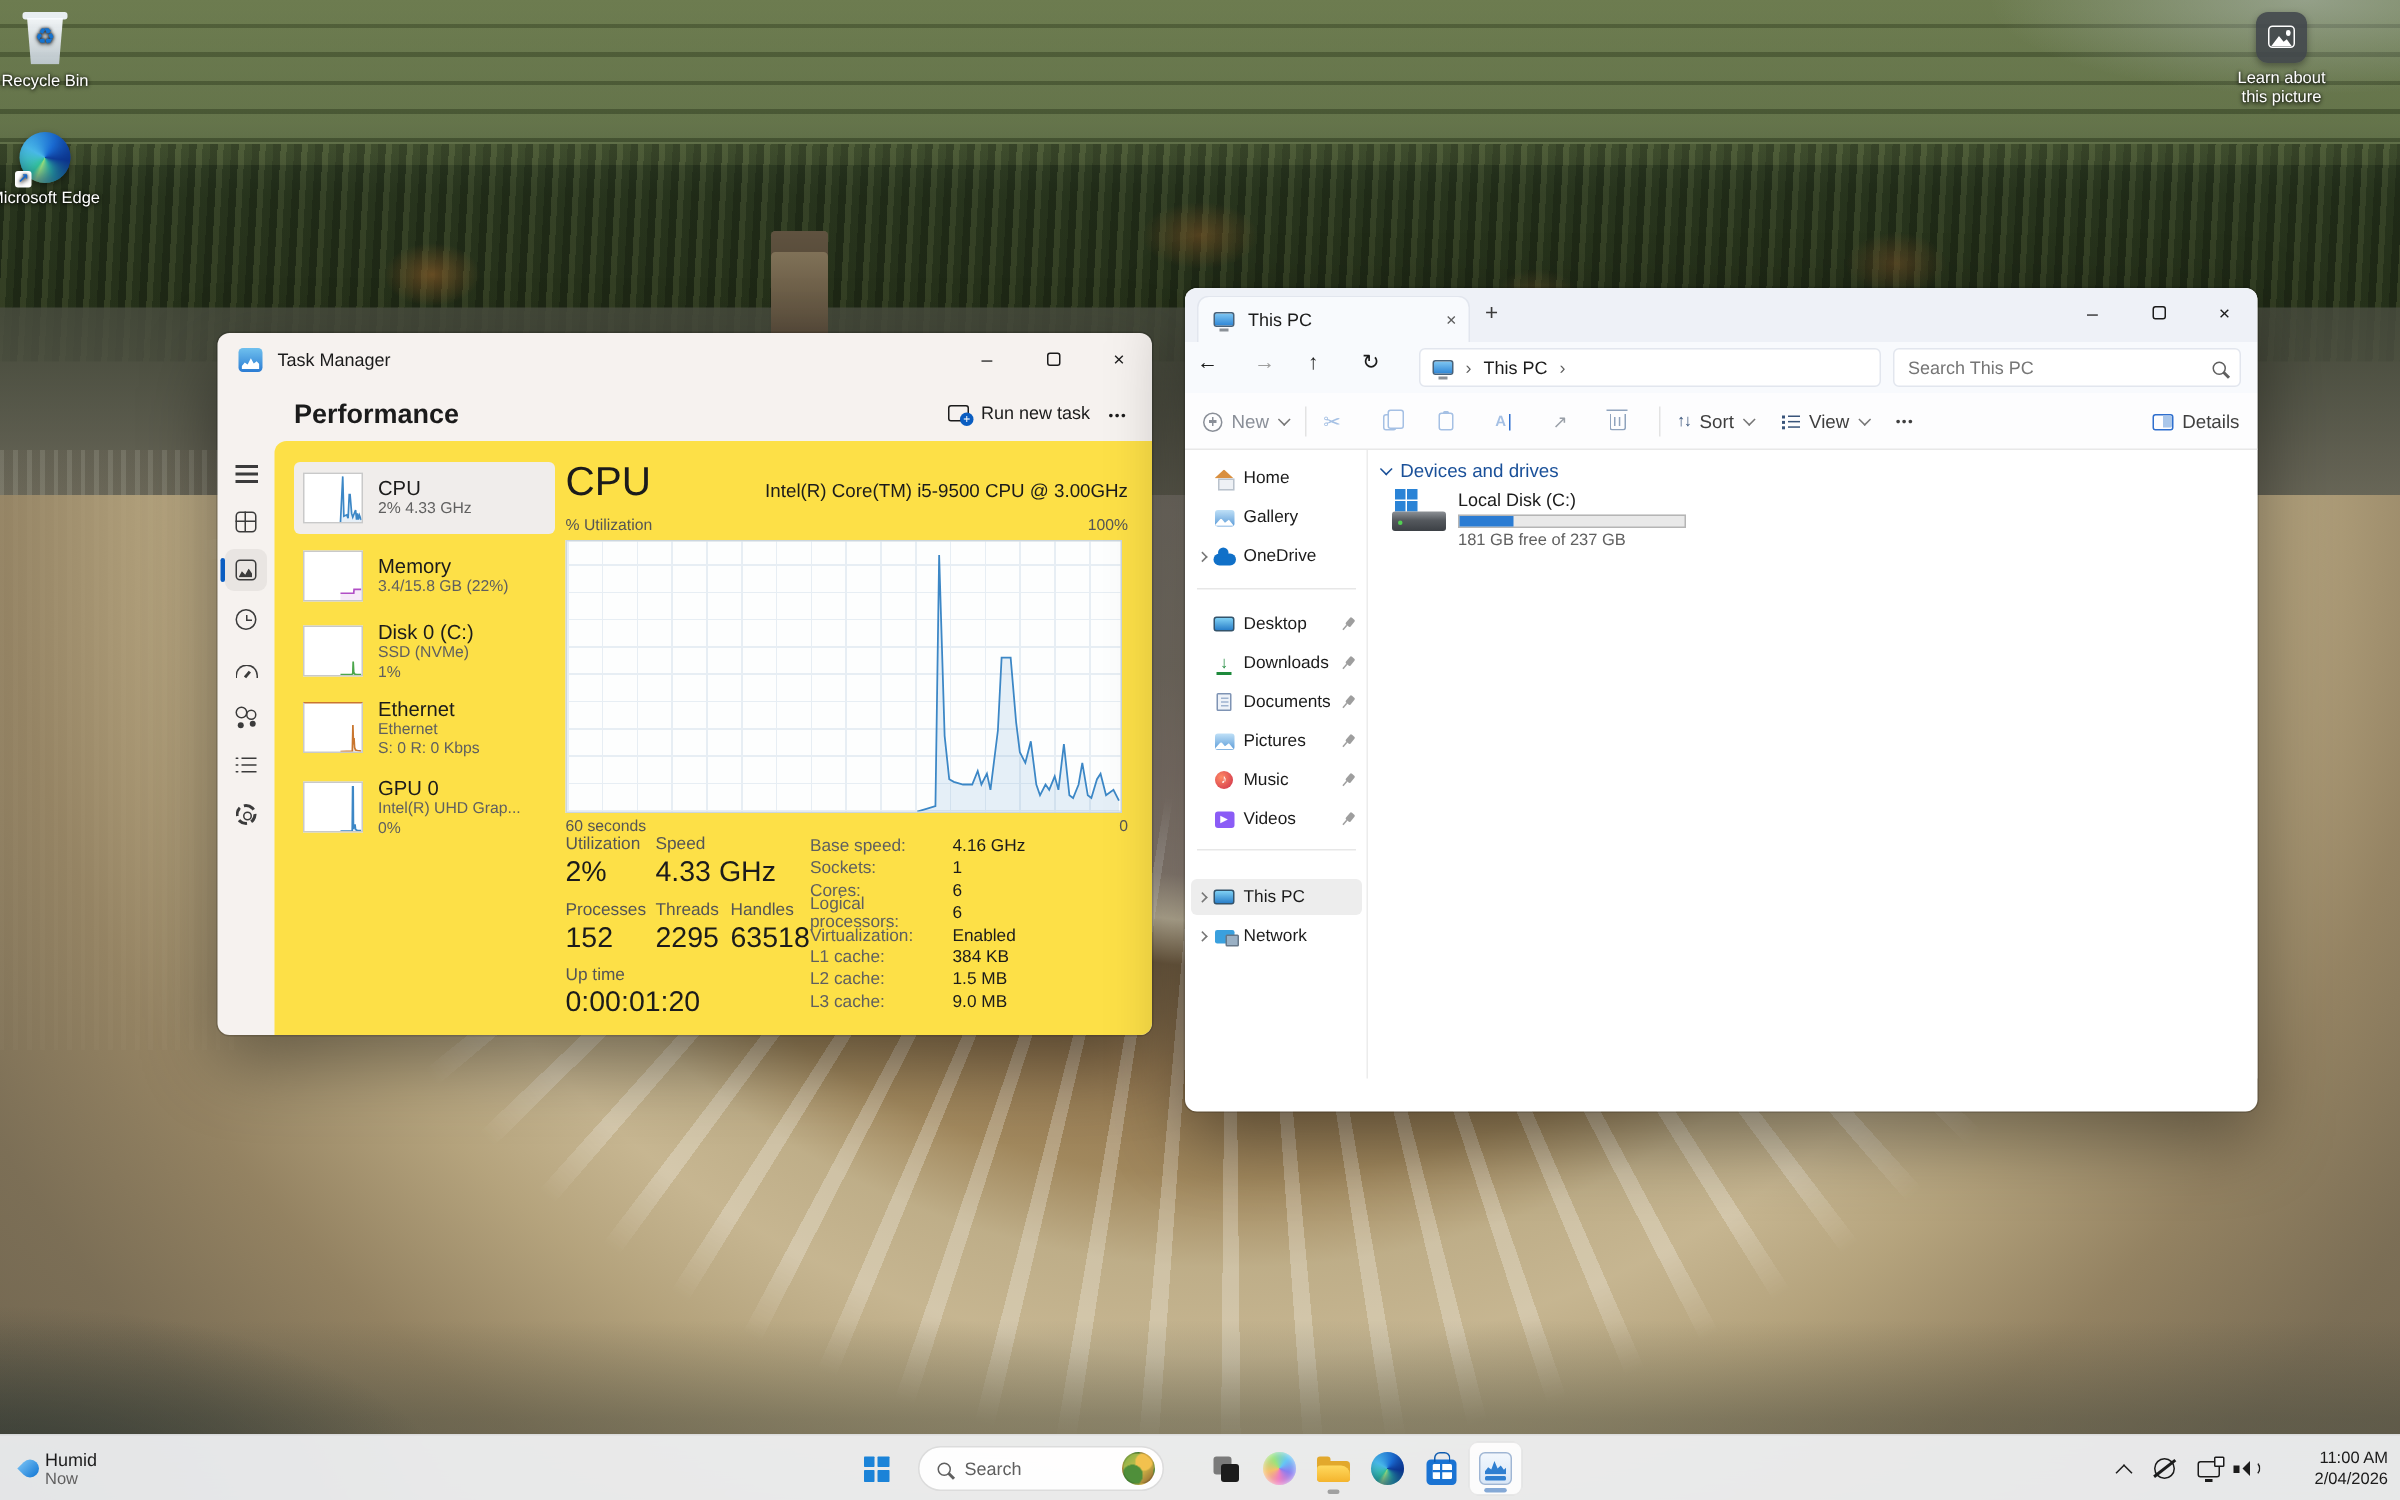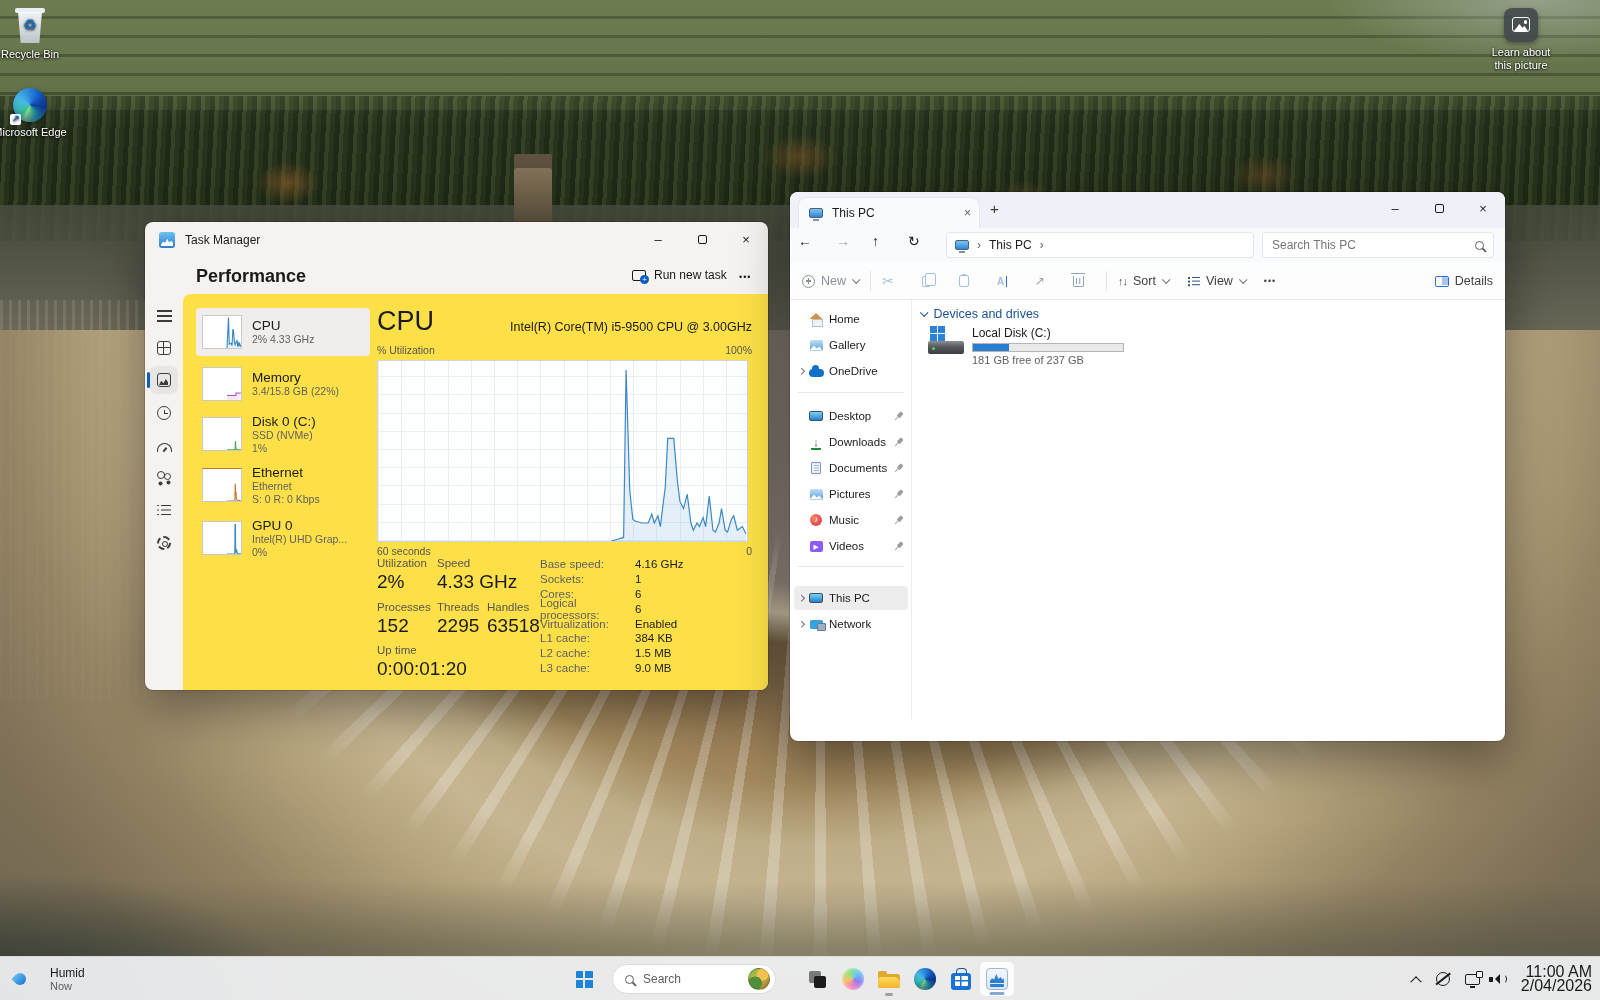--- a/index.html
+++ b/index.html
@@ -215,21 +215,21 @@
   .dvd-chip { position:absolute; left:2px; bottom:0; background:#111; color:#fff; font-size:6px; font-weight:bold; padding:1px 2.5px; border-radius:1px; letter-spacing:.5px; }
   .fx-status { position:absolute; left:0; bottom:0; right:0; height:22px; background:#fff; border-top:1px solid #ececec; font-size:11px; color:#3b3b3b; }
   .st-sep { position:absolute; left:58px; top:4px; width:1px; height:14px; background:#e3e3e3; }
   .i-stlist { width:12px; height:9px; position:relative; color:#6f6f6f; }
   .i-stlist::before { content:""; position:absolute; left:0; top:1px; width:12px; height:1.2px; background:currentColor; box-shadow:0 3.2px 0 currentColor, 0 6.4px 0 currentColor; }
   .i-stbig { width:11px; height:9px; border:1.3px solid #6f6f6f; border-radius:1.5px; }
 
   
   #taskbar { position:absolute; left:0; right:0; bottom:0; height:44px; background:rgba(243,244,246,.92);
     backdrop-filter:blur(20px); border-top:1px solid rgba(0,0,0,.06); }
-  .tb-weather { position:absolute; left:6px; top:3px; height:38px; display:flex; align-items:center; gap:24px; padding:0 8px; border-radius:4px; }
+  .tb-weather { position:absolute; left:6px; top:3px; height:38px; display:flex; align-items:center; gap:4px; padding:0 8px; border-radius:4px; }
   .tb-drop { width:12px; height:12px; background:linear-gradient(180deg,#69b7f0,#1d7fd8); border-radius:0 50% 50% 50%; transform:rotate(-45deg); }
   .tb-wtitle { font-size:12px; color:#1b1b1b; line-height:14px; }
   .tb-wsub { font-size:11px; color:#5f5f5f; line-height:13px; }
   .tbbtn { position:absolute; top:4px; width:36px; height:36px; border-radius:6px; display:flex; align-items:center; justify-content:center; }
   .tbbtn.active { background:rgba(255,255,255,.85); border:1px solid rgba(0,0,0,.08); }
   .underline-blue { position:absolute; bottom:1px; left:50%; transform:translateX(-50%); width:15px; height:3px; border-radius:2px; background:#85a9d6; }
   .underline-gray { position:absolute; bottom:1px; left:50%; transform:translateX(-50%); width:8px; height:3px; border-radius:2px; background:#a0a0a0; }
   .startlogo { width:17px; height:17px; display:grid; grid-template-columns:1fr 1fr; gap:1.6px; }
   .startlogo i { background:#1b83d8; border-radius:.5px; }
   .tb-search { position:absolute; left:612px; top:7px; width:164px; height:30px; border-radius:15px; background:rgba(255,255,255,.95);
@@ -258,21 +258,21 @@
   .tr-chev { width:8px; height:8px; border-left:1.6px solid #1b1b1b; border-top:1.6px solid #1b1b1b; transform:rotate(45deg) translate(2px,2px); }
   .tr-slash { width:14px; height:14px; border:1.5px solid #1b1b1b; border-radius:50%; position:relative; overflow:visible; }
   .tr-slash::after { content:""; position:absolute; left:-3px; top:5px; width:18px; height:1.5px; background:#1b1b1b; transform:rotate(-38deg); }
   .tr-net { width:15px; height:11px; border:1.5px solid #1b1b1b; border-radius:2px; position:relative; }
   .tr-net::before { content:""; position:absolute; left:4px; bottom:-4px; width:5px; height:2px; background:#1b1b1b; }
   .tr-net::after { content:""; position:absolute; right:-4px; top:-4px; width:5px; height:5px; border:1.5px solid #1b1b1b; background:#f3f4f6; border-radius:1px; }
   .tr-vol { width:17px; height:13px; position:relative; }
   .tr-vol::before { content:""; position:absolute; left:0; top:4px; width:3.5px; height:5px; background:#1b1b1b; }
   .tr-vol::after { content:""; position:absolute; left:1px; top:1.5px; border:5px solid transparent; border-right:5.5px solid #1b1b1b; }
   .tr-arc { position:absolute; left:8px; top:1.5px; width:10px; height:10px; border:1.6px solid transparent; border-right-color:#1b1b1b; border-radius:50%; }
-  .tb-clock { position:absolute; right:8px; top:8px; text-align:right; font-size:16px; color:#1b1b1b; line-height:14px; }
+  .tb-clock { position:absolute; right:8px; top:8px; text-align:right; font-size:11px; color:#1b1b1b; line-height:14px; }
 
   .g { display:inline-block; }
 </style>
 </head>
 <body>
 
 <div id="wallpaper">
   <div class="wp-grass"></div>
   <div class="wp-forest"></div>
   <div class="wp-water"></div>

